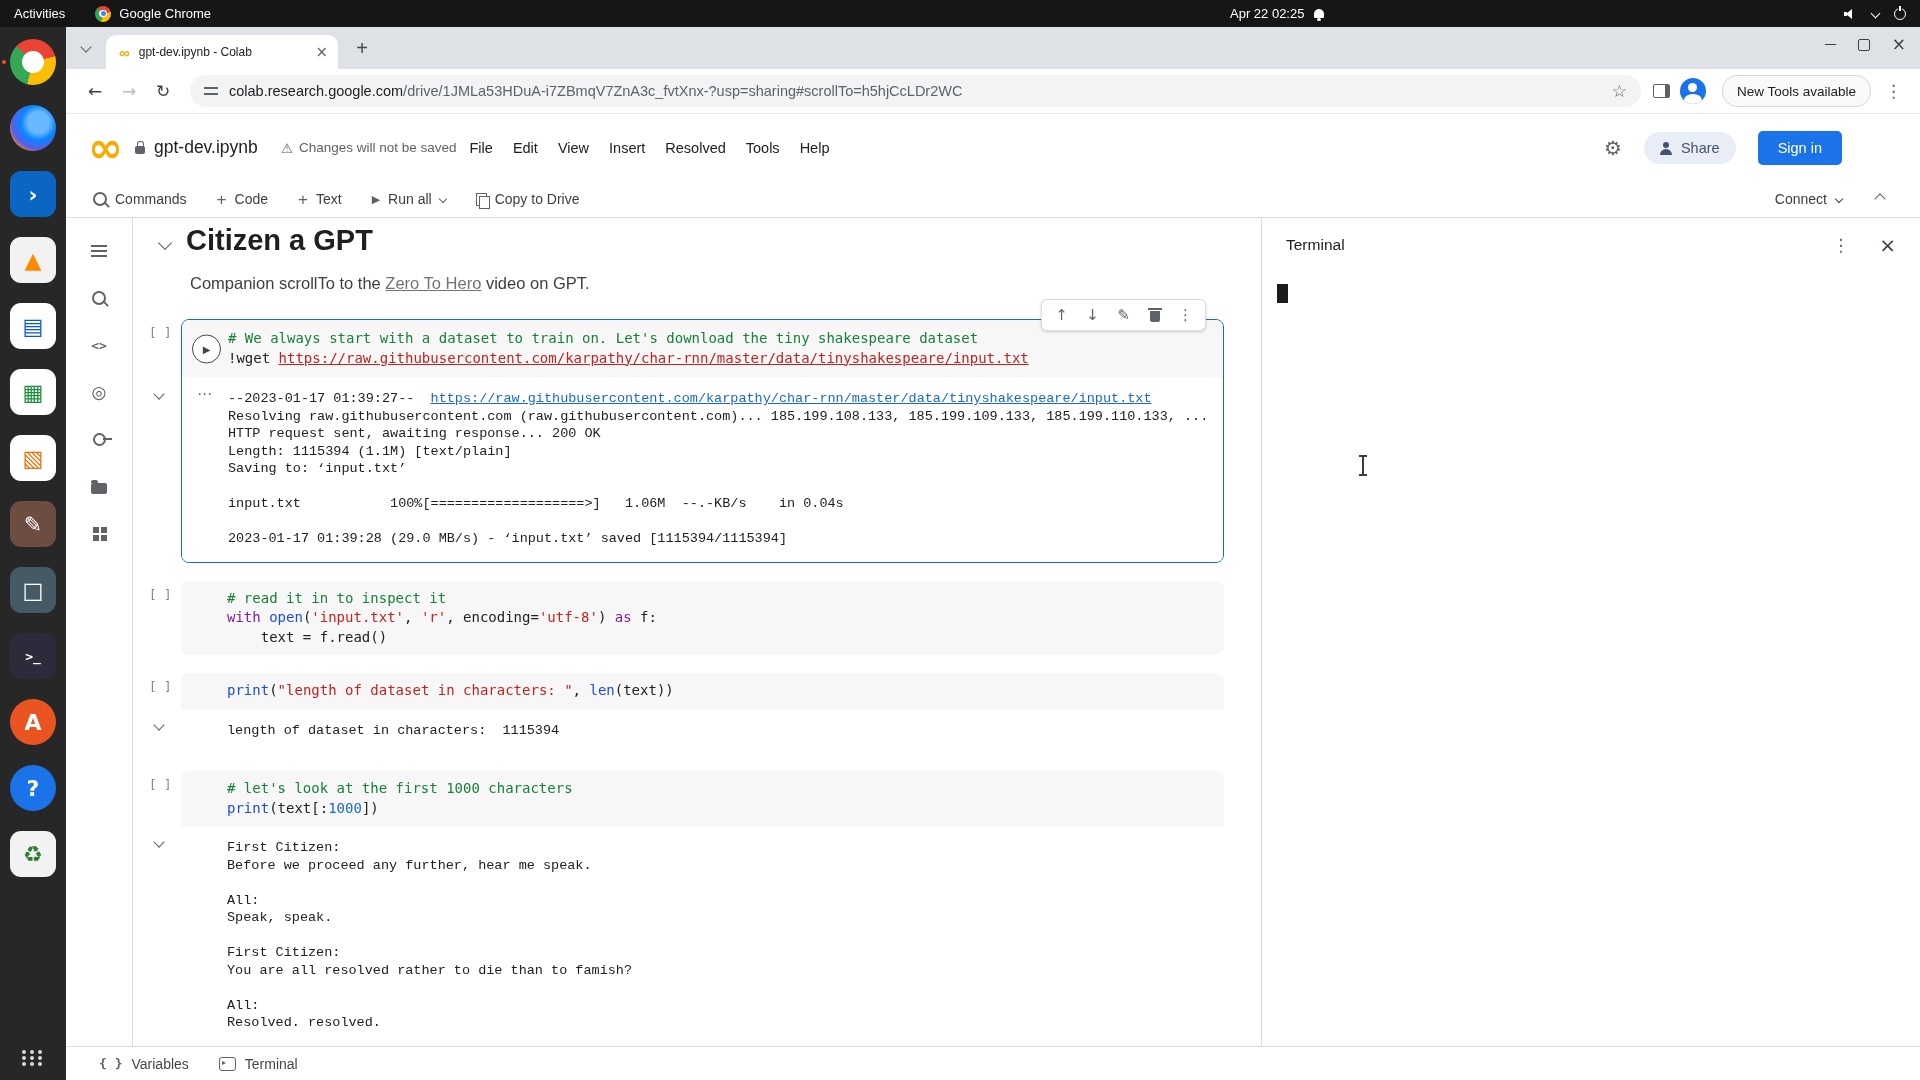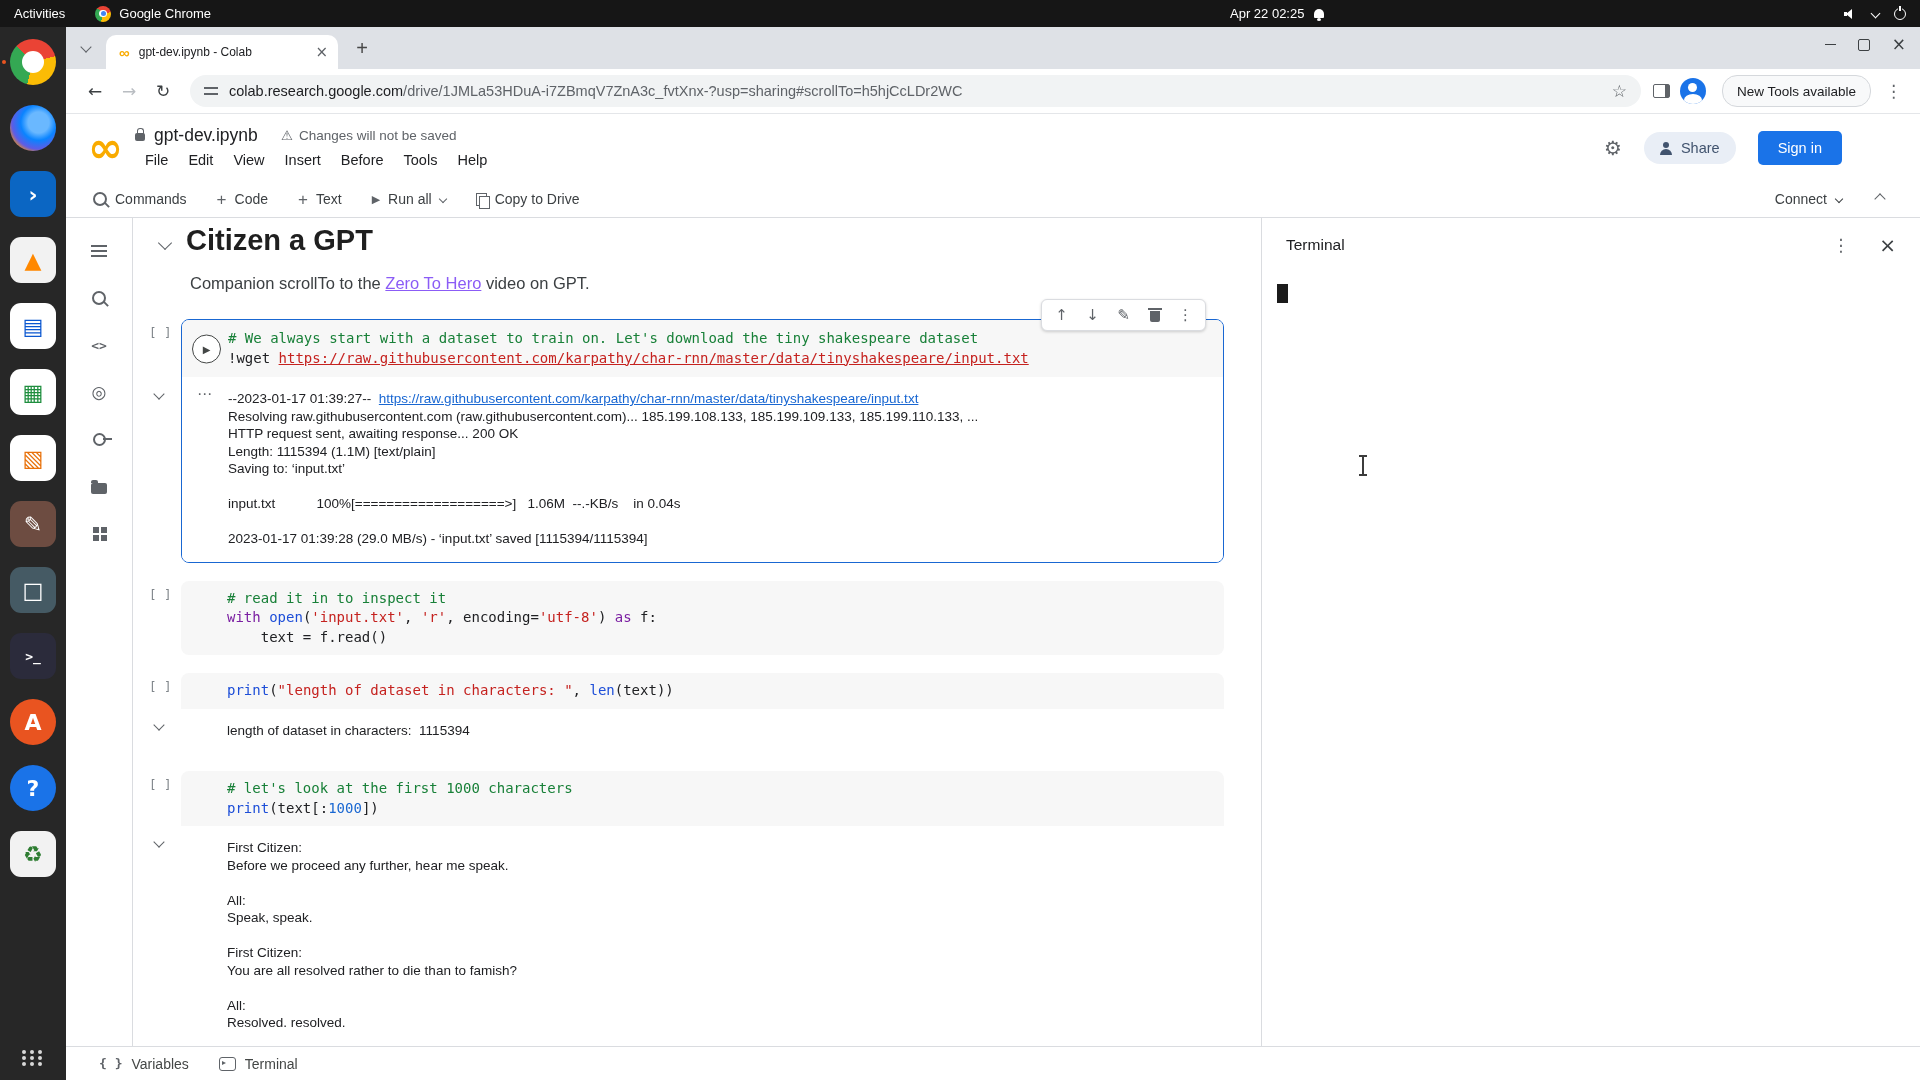--- a/index.html
+++ b/index.html
@@ -80,21 +80,21 @@
   .avatar::before{content:"";position:absolute;top:5px;left:8.5px;width:9px;height:9px;border-radius:50%;background:#fff}
   .avatar::after{content:"";position:absolute;top:16px;left:4px;width:18px;height:12px;border-radius:50%;background:#fff}
   .update-chip{height:30px;border:1px solid #d5d8dc;background:#f8f9fa;border-radius:15px;display:flex;
     align-items:center;padding:0 14px;font-size:13.5px;color:#202124;margin:0 6px;white-space:nowrap}
   .dots{color:#5f6368;font-size:17px;padding:0 4px}
 
   
   #colab{flex:1;display:flex;flex-direction:column;min-height:0;background:#fff}
   #colab-header{height:67px;flex:none;display:flex;align-items:center;padding:0 78px 0 22px}
   .logo{font-size:42px;color:#f9ab00;font-weight:bold;line-height:1;margin-right:12px;font-family:"DejaVu Sans",sans-serif}
-  .title-block{display:flex;flex-direction:column;gap:3px}
+  .title-block{display:flex;flex-direction:row;gap:3px}
   .title-row{display:flex;align-items:center;gap:9px;font-size:17.5px;color:#202124}
   .lock-icon{width:10px;height:8px;background:#5f6368;border-radius:2px;position:relative;margin-top:4px;display:inline-block}
   .lock-icon::before{content:"";position:absolute;top:-5px;left:1.5px;width:5px;height:5px;border:1.6px solid #5f6368;border-bottom:none;border-radius:3px 3px 0 0}
   .save-status{font-size:13.5px;color:#5f6368;margin-left:14px;display:flex;align-items:center;gap:6px}
   .menus{display:flex;font-size:14.5px;color:#202124}
   .menu{padding:3px 10px;border-radius:4px}
   .header-actions{margin-left:auto;display:flex;align-items:center;gap:22px}
   .gear{font-size:20px;color:#5f6368}
   .share-btn{display:flex;align-items:center;gap:9px;background:#e9eef6;color:#41536e;height:32px;
     padding:0 16px;border-radius:16px;font-size:14.5px}
@@ -131,36 +131,36 @@
   .ic-secrets::after{content:"";position:absolute;left:8px;top:3px;width:9px;height:2px;background:#5f6368;box-shadow:6px 2px 0 -3px #5f6368}
   .ic-files{width:16px;height:11px;background:#5f6368;border-radius:2px;position:relative;margin-top:4px}
   .ic-files::before{content:"";position:absolute;top:-3px;left:0;width:7px;height:3px;background:#5f6368;border-radius:2px 2px 0 0}
   .ic-data-table{width:6px;height:6px;background:#5f6368;box-shadow:8px 0 0 #5f6368,0 8px 0 #5f6368,8px 8px 0 #5f6368;margin:-7px 0 0 -7px}
 
   #notebook{width:1128px;flex:none;position:relative;overflow:hidden}
   .nb-head{display:flex;align-items:flex-start;margin:6px 0 0 27px}
   .nb-head .chev{margin-top:14px;color:#5f6368}
   h1.nbtitle{font-size:29px;font-weight:700;color:#1f1f1f;margin:0 0 0 16px;line-height:33px}
   .nb-para{margin:17px 0 0 57px;font-size:16.5px;color:#3c4043}
-  .nb-para a{color:#8b5cf6;text-decoration:underline}
+  .nb-para a{color:#737373;text-decoration:underline}
   #cells{margin-top:26px}
 
   .cellwrap{position:relative;margin:0 0 18px 0;padding-left:48px;width:1091px;box-sizing:border-box}
   .exec{position:absolute;left:16px;top:6px;font-family:"DejaVu Sans Mono",monospace;font-size:12.5px;color:#80868b}
   .cellbox{border-radius:8px;overflow:hidden;position:relative;background:#fff}
   .cellbox.focused{border:1.5px solid #1967d2}
   .codearea{background:#f7f7f7;padding:9px 12px 9px 46px;position:relative}
   .cellbox.nofocus .codearea{padding-top:8px;padding-bottom:8px}
   .playbtn{position:absolute;left:10px;top:50%;transform:translateY(-50%);width:27px;height:27px;
     border-radius:50%;border:1.8px solid #444746;background:#fff;color:#444746;
     display:flex;align-items:center;justify-content:center;font-size:10px;font-family:"DejaVu Sans",sans-serif}
   .codelines{font-family:"DejaVu Sans Mono",monospace;font-size:14px;line-height:19.5px;color:#202124}
   .cl{white-space:pre}
   .outarea{background:#fff;padding:13px 12px 14px 46px;position:relative}
-  .outlines{font-family:Liberation Sans, sans-serif;font-size:13.5px;line-height:17.5px;color:#202124}
+  .outlines{font-family:Liberation Mono, monospace;font-size:13.5px;line-height:17.5px;color:#202124}
   .outmenu{position:absolute;left:15px;top:8px;color:#5f6368;font-size:15px;font-family:"DejaVu Sans",sans-serif}
   .outchev{position:absolute;left:22px;color:#5f6368}
   .tk-plain{color:#202124}
   .tk-comment{color:#188038}
   .tk-string{color:#c5221f}
   .tk-keyword{color:#7b1fa2}
   .tk-builtin{color:#1d4ed8}
   .tk-num{color:#1967d2}
   .tk-codelink{color:#c5221f;text-decoration:underline}
   .tk-outlink{color:#1967d2;text-decoration:underline}
@@ -307,21 +307,21 @@
             <span class="save-status">
               <span class="sym">⚠</span>
               <span>Changes will not be saved</span>
             </span>
           </div>
           <div class="menus">
             <span class="menu">File</span>
             <span class="menu">Edit</span>
             <span class="menu">View</span>
             <span class="menu">Insert</span>
-            <span class="menu">Before</span>
+            <span class="menu">Resolved</span>
             <span class="menu">Tools</span>
             <span class="menu">Help</span>
           </div>
         </div>
         <div class="header-actions">
           <span class="gear sym">⚙</span>
           <span class="share-btn">
             <span class="person-ic"></span>
             <span>Share</span>
           </span>

